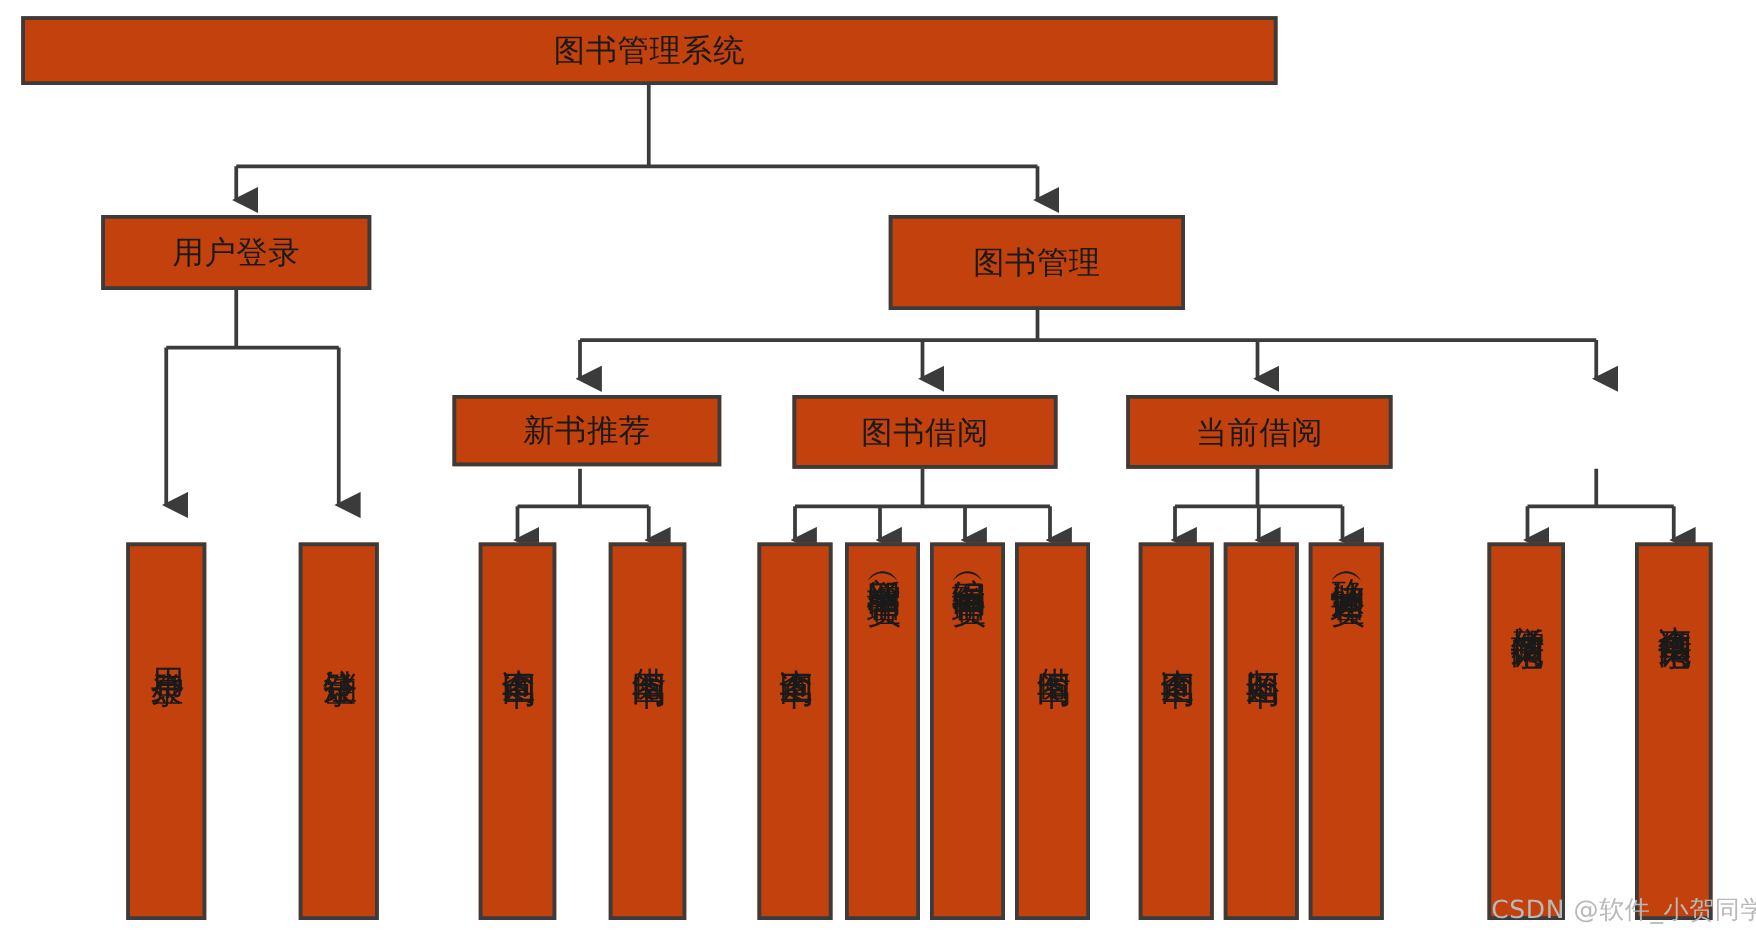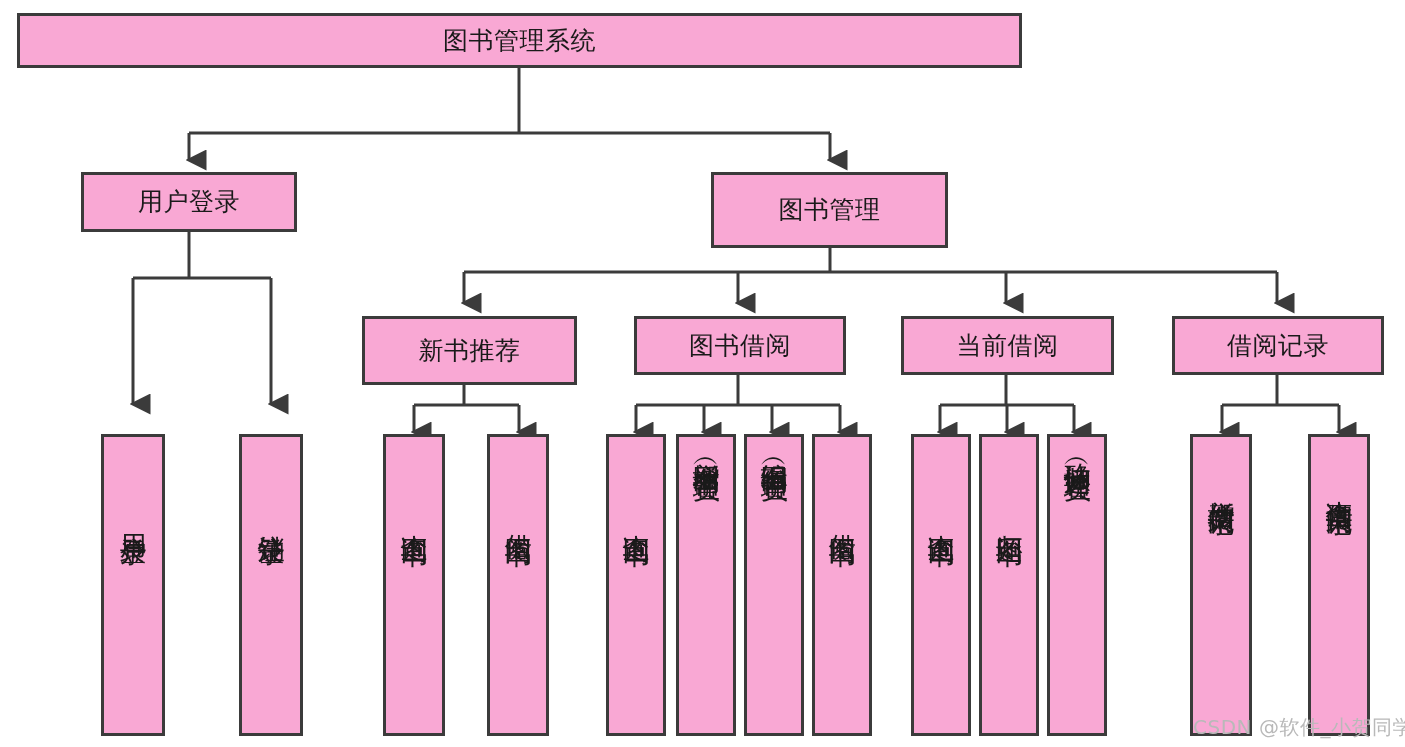--- a/index.html
+++ b/index.html
@@ -22,21 +22,21 @@
     position: absolute;
     left: 0;
     top: 0;
     width: 1405px;
     height: 747px;
     pointer-events: none;
   }
   .node {
     position: absolute;
     box-sizing: border-box;
-    background: #f9a8d4;
+    background: #c2410c;
     border: 3px solid #3b3b3b;
     display: flex;
     align-items: center;
     justify-content: center;
     color: #1a1a1a;
   }
   .node .label {
     text-align: center;
     line-height: 1.1;
     white-space: nowrap;
@@ -133,35 +133,32 @@
   </div>
 
   <div class="node horiz" style="left:81px; top:172px; width:216px; height:60px;">
     <span class="label">用户登录</span>
   </div>
 
   <div class="node horiz" style="left:711px; top:172px; width:237px; height:76px;">
     <span class="label">图书管理</span>
   </div>
 
-  <div class="node horiz" style="left:362px; top:316px; width:215px; height:69px;">
+  <div class="node horiz" style="left:362px; top:316px; width:215px; height:57px;">
     <span class="label">新书推荐</span>
   </div>
 
   <div class="node horiz" style="left:901px; top:316px; width:213px; height:59px;">
     <span class="label">当前借阅</span>
   </div>
 
   <div class="node horiz" style="left:634px; top:316px; width:212px; height:59px;">
     <span class="label">图书借阅</span>
   </div>
 
-  <div class="node horiz" style="left:1172px; top:316px; width:212px; height:59px;">
-    <span class="label">借阅记录</span>
-  </div>
 
   <div class="node vert" style="left:101px; top:434px; width:64px; height:302px; padding-top:76px;">
     <span class="label">用户登录</span>
   </div>
 
   <div class="node vert" style="left:239px; top:434px; width:64px; height:302px; padding-top:76px;">
     <span class="label">注销登录</span>
   </div>
 
   <div class="node vert" style="left:383px; top:434px; width:62px; height:302px; padding-top:76px;">

